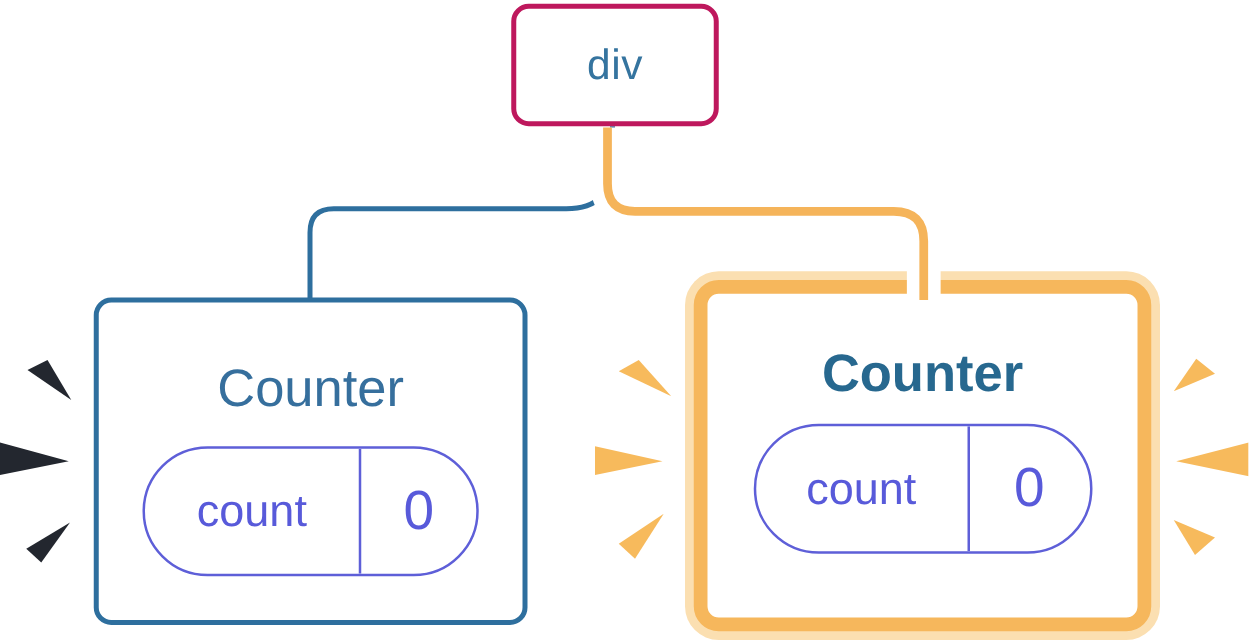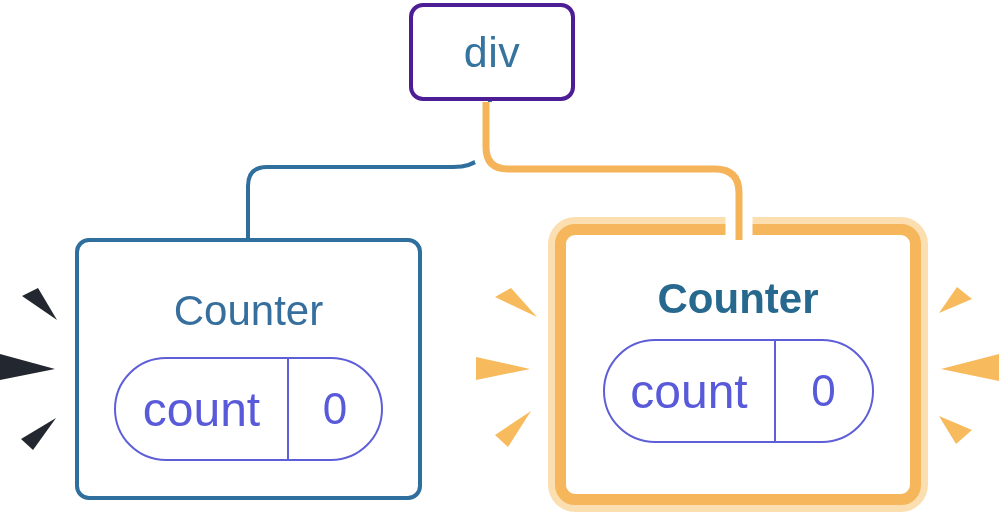--- a/index.html
+++ b/index.html
@@ -6,23 +6,23 @@
   #stage{
     position:relative;width:999px;height:515px;overflow:hidden;
     background:#ffffff;
     font-family:"Liberation Sans", sans-serif;
   }
   svg.layer{position:absolute;left:0;top:0;pointer-events:none;}
   
   .root-node{
     position:absolute;left:409px;top:3px;width:166px;height:98px;
     box-sizing:border-box;background:#ffffff;
-    border:4px solid #4c1d95;border-radius:14px;
+    border:4px solid #be185d;border-radius:14px;
     display:flex;align-items:center;justify-content:center;
-    font-size:43px;color:#35749F;letter-spacing:0.5px;
+    font-size:34px;color:#35749F;letter-spacing:0.5px;
   }
   
   .card-left{
     position:absolute;left:75px;top:238px;width:347px;height:262px;
     box-sizing:border-box;background:#ffffff;
     border:4px solid #2E6F9E;border-radius:14px;
     display:flex;flex-direction:column;align-items:center;
   }
   .card-left .card-title{
     margin-top:46px;font-size:42px;font-weight:500;color:#366F9D;line-height:46px;
@@ -41,21 +41,21 @@
   
   .state-pill{
     box-sizing:border-box;height:104px;
     border:2px solid #5E5FD8;border-radius:52px;background:#ffffff;
     display:flex;align-items:stretch;overflow:hidden;
   }
   .card-left  .state-pill{width:269px;margin-top:23px;}
   .card-right .state-pill{width:271px;margin-top:17px;}
   .state-key{
     flex:1;display:flex;align-items:center;justify-content:center;
-    font-size:48px;color:#585ADA;border-right:2px solid #5E5FD8;
+    font-size:36px;color:#585ADA;border-right:2px solid #5E5FD8;
   }
   .state-value{
     display:flex;align-items:center;justify-content:center;
     font-size:44px;color:#585ADA;
   }
   .card-left  .state-value{width:92px;}
   .card-right .state-value{width:96px;}
 </style>
 </head>
 <body>

